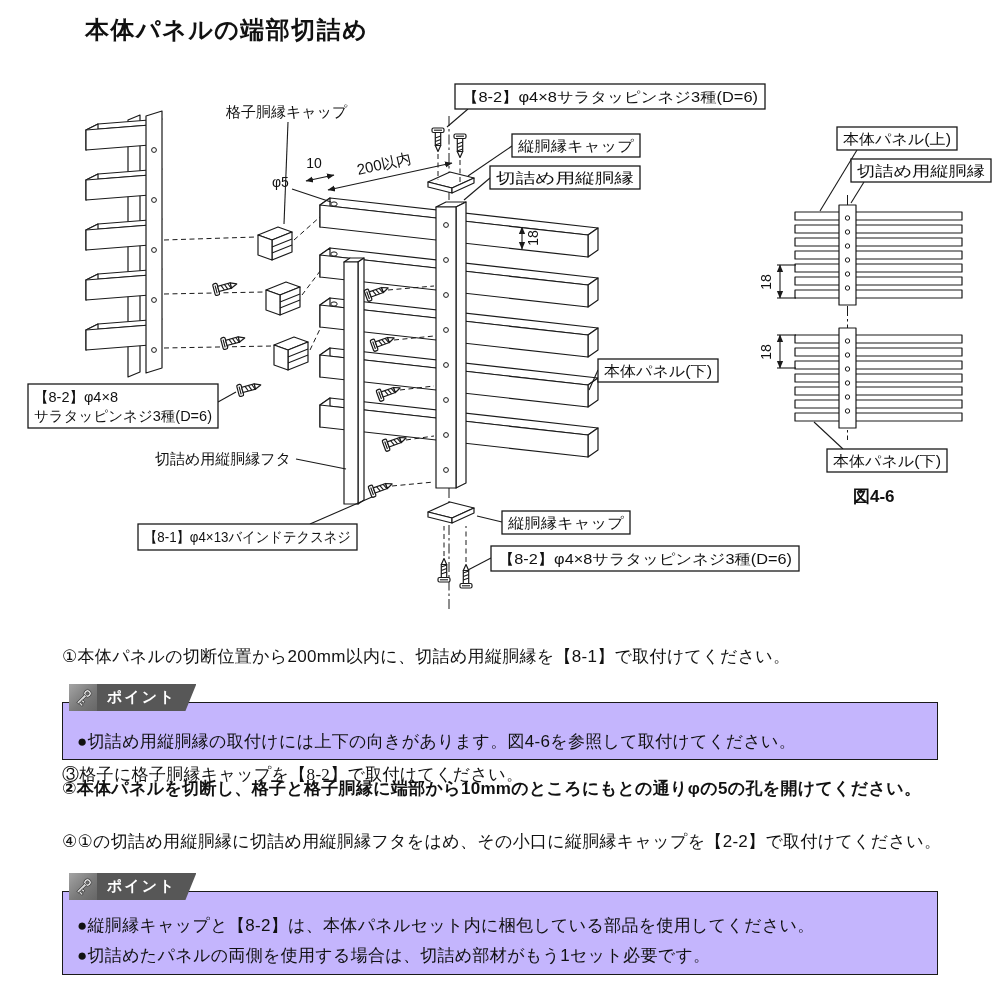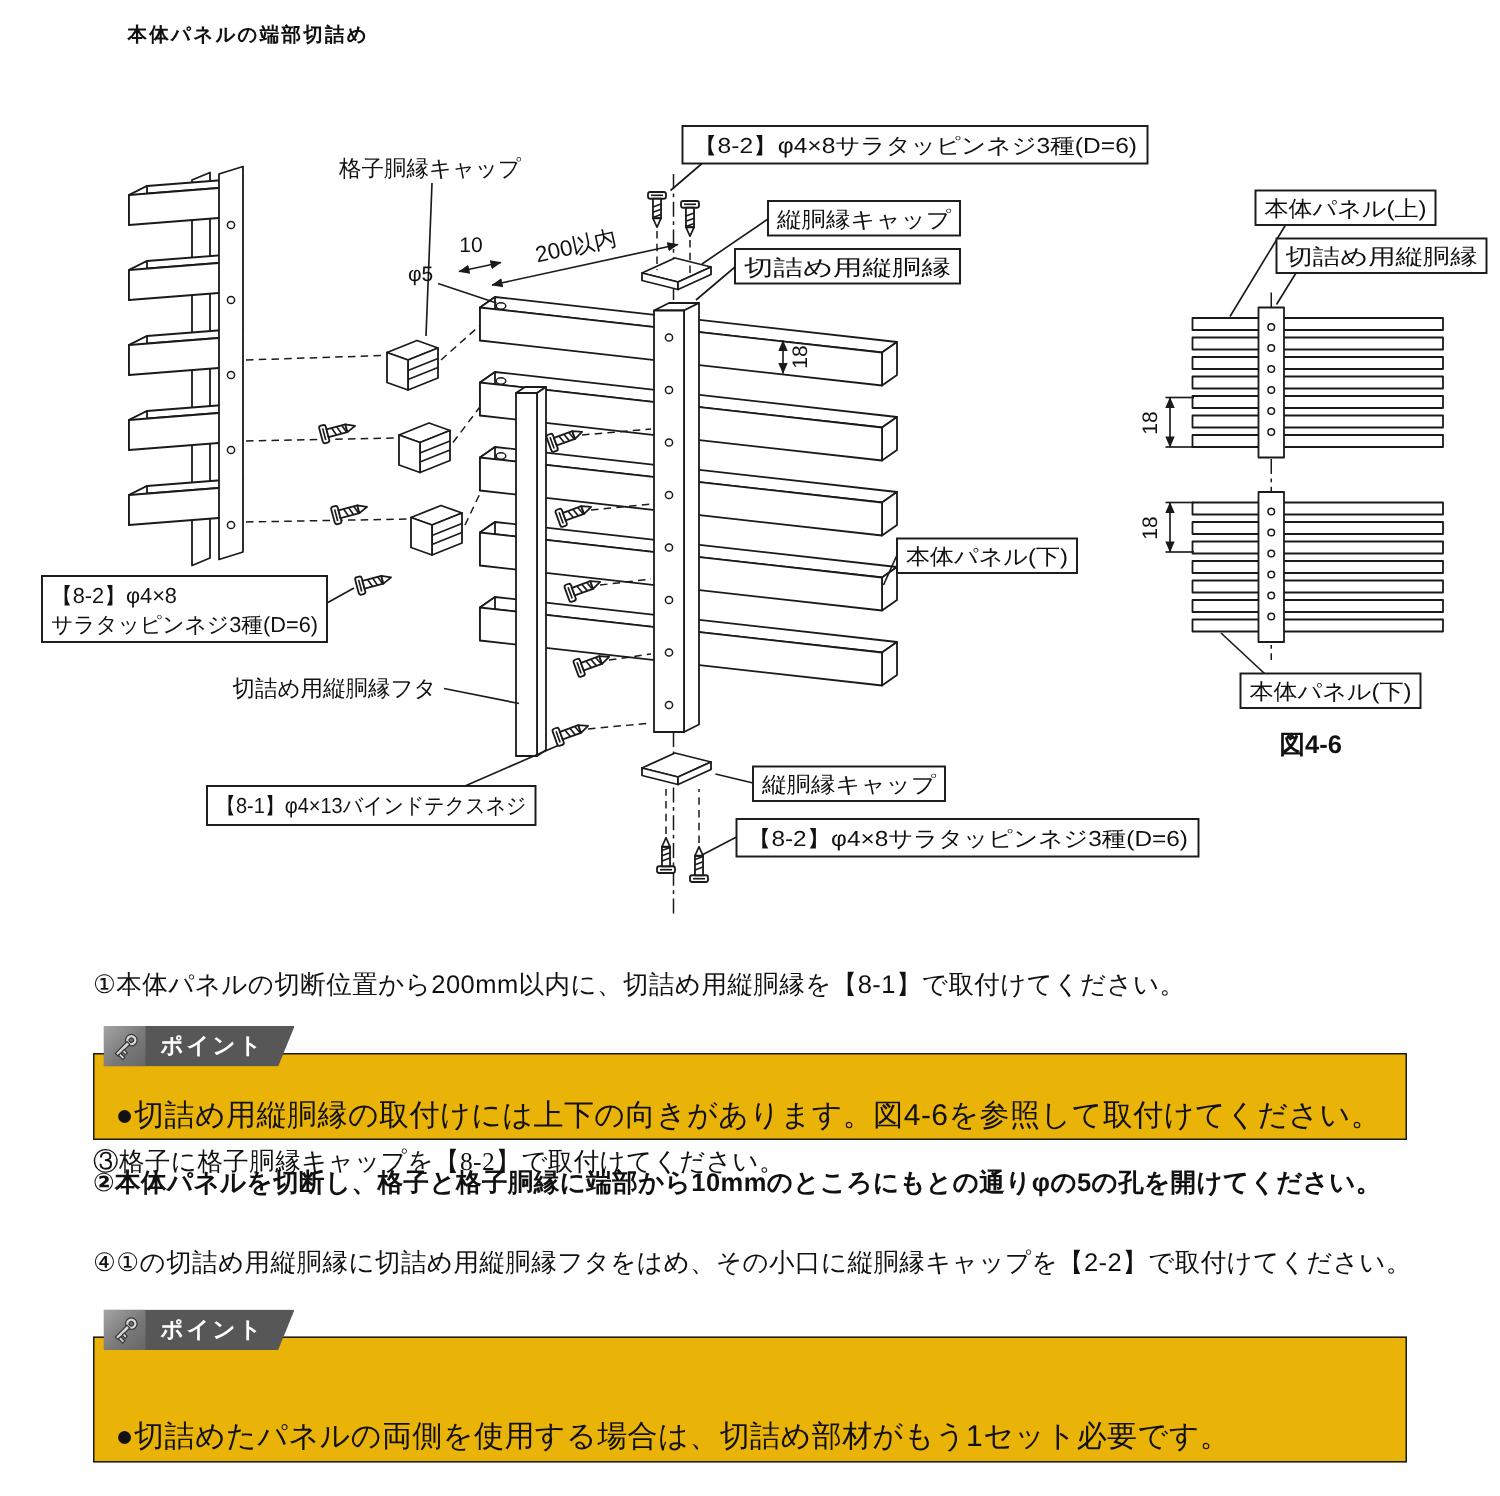--- a/index.html
+++ b/index.html
@@ -6,21 +6,21 @@
   html,body { width:1000px; height:997px; }
   body {
     background:#ffffff;
     font-family:"Liberation Sans","DejaVu Sans",sans-serif;
     color:#111;
     position:relative;
     overflow:hidden;
   }
   .page-title {
     position:absolute; left:85px; top:14px;
-    font-size:13px; font-weight:bold; letter-spacing:1.5px;
+    font-size:24px; font-weight:bold; letter-spacing:1.5px;
   }
   .diagram-wrap { position:absolute; left:0; top:50px; width:1000px; height:592px; }
 
   
   .face { fill:#ffffff; stroke:#1a1a1a; stroke-width:1.2; stroke-linejoin:round; }
   .ln   { stroke:#1a1a1a; stroke-width:1.1; fill:none; }
   .dsh  { stroke:#1a1a1a; stroke-width:1; stroke-dasharray:5 3.5; fill:none; }
   .ddot { stroke:#1a1a1a; stroke-width:1; stroke-dasharray:10 3 2.5 3; fill:none; }
   .hole { fill:#ffffff; stroke:#1a1a1a; stroke-width:1; }
   .lblbox { fill:#ffffff; stroke:#1a1a1a; stroke-width:1.3; }
@@ -32,40 +32,40 @@
 
   
   .step {
     position:absolute; left:62px; font-size:17px;
     white-space:nowrap; letter-spacing:0.3px;
   }
 
   
   .point-box {
     position:absolute; left:62px; width:876px;
-    border:1.6px solid #1a1a1a; background:#eab308;
+    border:1.6px solid #1a1a1a; background:#c4b5fd;
   }
   .point-tab {
     position:absolute; left:6px; top:-19px; height:27px;
     display:flex; align-items:center;
     color:#fff;
     clip-path:polygon(0 0,100% 0,calc(100% - 11px) 100%,0 100%);
   }
   .tab-key {
     width:28px; height:27px; flex:0 0 28px;
     background:linear-gradient(135deg,#a5a5a5 0%,#7a7a7a 55%,#666 100%);
     display:flex; align-items:center; justify-content:center;
   }
   .tab-body {
     height:27px; display:flex; align-items:center;
     padding:0 20px 0 10px;
   }
   .tab-label { font-size:15px; font-weight:bold; letter-spacing:2px; }
   .pline {
-    position:absolute; left:14px; font-size:20px;
+    position:absolute; left:14px; font-size:17px;
     white-space:nowrap; letter-spacing:0.3px;
   }
 </style>
 </head>
 <body>
 
 <div class="page-title">本体パネルの端部切詰め</div>
 
 <div class="diagram-wrap">
 <svg width="1000" height="592" viewBox="0 0 1000 592">
@@ -346,14 +346,15 @@
           <rect x="10.6" y="8" width="2.8" height="12"></rect>
           <rect x="13.2" y="13.5" width="3.2" height="2.2"></rect>
           <rect x="13.2" y="17.2" width="4.4" height="2.2"></rect>
         </g>
       </svg>
     </span>
     <span class="tab-body">
         <span class="tab-label">ポイント</span>
       </span>
   </div>
+  <div class="pline" style="top:22px;">●縦胴縁キャップと【8-2】は、本体パネルセット内に梱包している部品を使用してください。</div>
   <div class="pline" style="top:52px;">●切詰めたパネルの両側を使用する場合は、切詰め部材がもう1セット必要です。</div>
 </div>
 
 </body></html>

